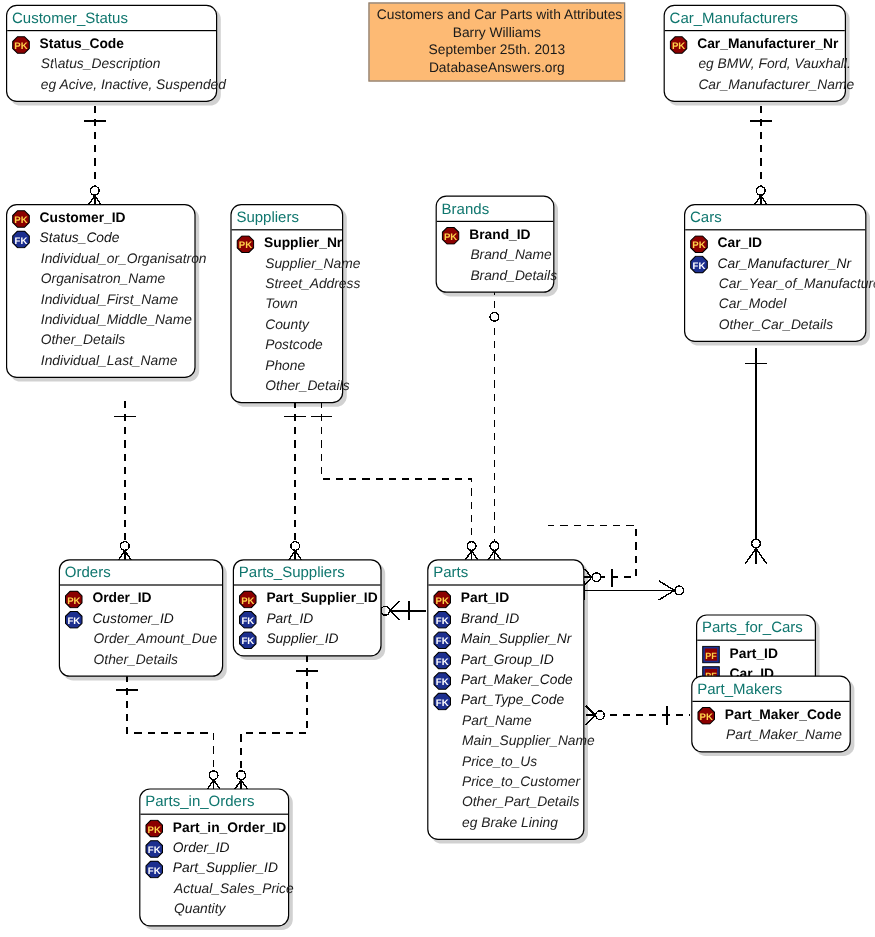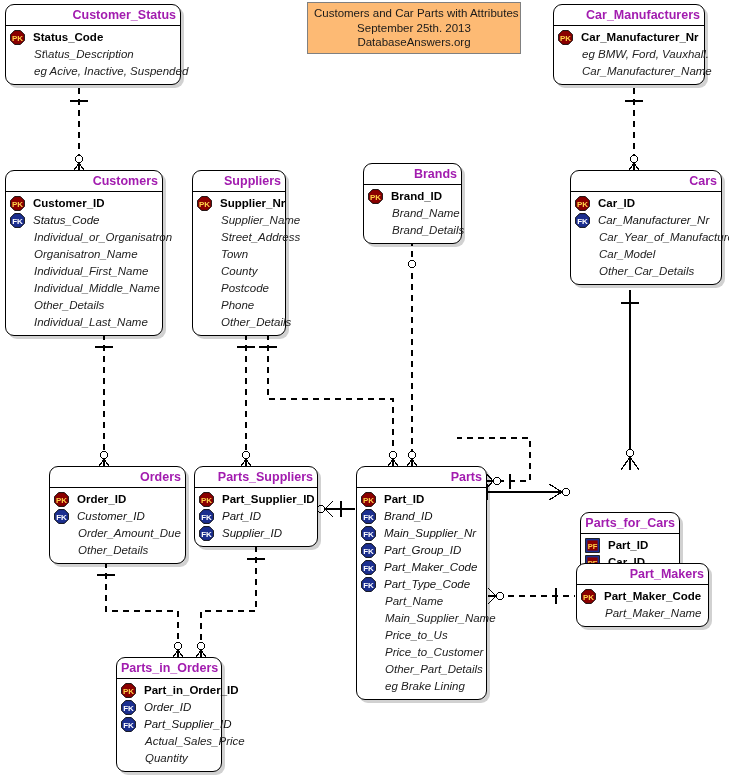--- a/index.html
+++ b/index.html
@@ -7,21 +7,21 @@
        font-family:"Liberation Sans","DejaVu Sans",sans-serif;}
 
   #canvas{position:absolute;left:0;top:0;width:729px;height:781px;}
   #lines{position:absolute;left:0;top:0;width:729px;height:781px;z-index:1;}
 
   
   .entity{position:absolute;z-index:3;
           background:#ffffff;border:1px solid #000000;border-radius:9px;
           box-shadow:3px 3px 0 0 rgba(0,0,0,0.18);
           box-sizing:border-box;}
-  .entity .hdr{text-align:right;color:#a21caf;font-weight:bold;font-size:12.5px;
+  .entity .hdr{text-align:left;color:#0f766e;font-weight:normal;font-size:12.5px;
                padding:3px 4px 3px 4px;border-bottom:1px solid #000000;
                line-height:14px;white-space:nowrap;}
   .entity .attrs{padding:3px 4px 4px 4px;}
   .attr{display:flex;align-items:center;height:17px;line-height:17px;
         font-size:11.5px;color:#222222;white-space:nowrap;}
   .attr .lbl{padding-left:2px;}
   .attr.pk .lbl{font-weight:bold;color:#000000;}
   .attr.fk .lbl{font-style:italic;color:#111111;}
   .attr.pf .lbl{font-weight:bold;color:#000000;}
   .attr.plain .lbl{margin-left:22px;font-style:italic;}
@@ -160,20 +160,21 @@
         <line x1="201" y1="650" x2="192" y2="663"></line>
         <line x1="201" y1="650" x2="201" y2="663"></line>
         <line x1="201" y1="650" x2="210" y2="663"></line>
       </g>
 
     </g>
   </svg>
 
   <div class="titlebox" id="title-block" style="left:307px;top:2px;width:214px;">
     <div>Customers and Car Parts with Attributes</div>
+    <div>Barry Williams</div>
     <div>September 25th. 2013</div>
     <div>DatabaseAnswers.org</div>
   </div>
 
   <div id="entity-layer">
       <div class="entity" style="left: 5px; top: 4px; width: 176px;">
         <div class="hdr">Customer_Status</div>
         <div class="attrs">
           <div class="attr pk">
             <span class="badge">
@@ -206,21 +207,20 @@
           </div>
           <div class="attr plain">
             <span class="lbl">eg BMW, Ford, Vauxhall.</span>
           </div>
           <div class="attr plain">
             <span class="lbl">Car_Manufacturer_Name</span>
           </div>
         </div>
       </div>
       <div class="entity" style="left: 5px; top: 170px; width: 158px;">
-        <div class="hdr">Customers</div>
         <div class="attrs">
           <div class="attr pk">
             <span class="badge">
               <svg width="15" height="15" viewBox="0 0 15 15">
                 <polygon points="4.6,0.6 10.4,0.6 14.4,4.6 14.4,10.4 10.4,14.4 4.6,14.4 0.6,10.4 0.6,4.6" fill="#8b0000" stroke="#000000" stroke-width="0.9"></polygon>
                 <text x="7.5" y="11" text-anchor="middle" font-family="Liberation Sans, sans-serif" font-size="8" font-weight="bold" fill="#ffd24a">PK</text>
               </svg>
             </span>
             <span class="lbl">Customer_ID</span>
           </div>
@@ -513,21 +513,21 @@
                 <text x="7.5" y="11" text-anchor="middle" font-family="Liberation Sans, sans-serif" font-size="8" font-weight="bold" fill="#ffd24a">PK</text>
               </svg>
             </span>
             <span class="lbl">Part_Maker_Code</span>
           </div>
           <div class="attr plain">
             <span class="lbl">Part_Maker_Name</span>
           </div>
         </div>
       </div>
-      <div class="entity" style="left: 116px; top: 657px; width: 106px;">
+      <div class="entity" style="left: 116px; top: 657px; width: 125px;">
         <div class="hdr">Parts_in_Orders</div>
         <div class="attrs">
           <div class="attr pk">
             <span class="badge">
               <svg width="15" height="15" viewBox="0 0 15 15">
                 <polygon points="4.6,0.6 10.4,0.6 14.4,4.6 14.4,10.4 10.4,14.4 4.6,14.4 0.6,10.4 0.6,4.6" fill="#8b0000" stroke="#000000" stroke-width="0.9"></polygon>
                 <text x="7.5" y="11" text-anchor="middle" font-family="Liberation Sans, sans-serif" font-size="8" font-weight="bold" fill="#ffd24a">PK</text>
               </svg>
             </span>
             <span class="lbl">Part_in_Order_ID</span>

